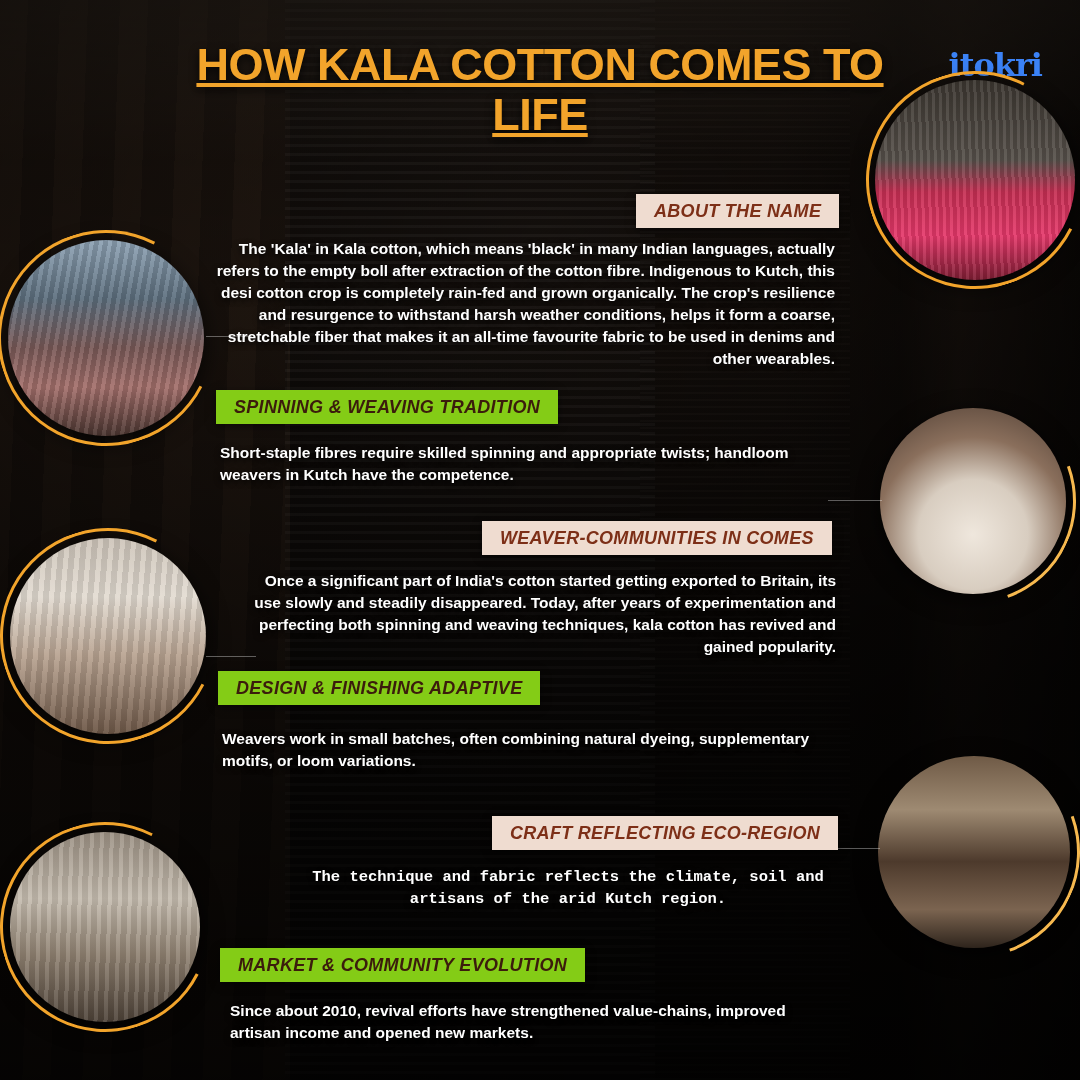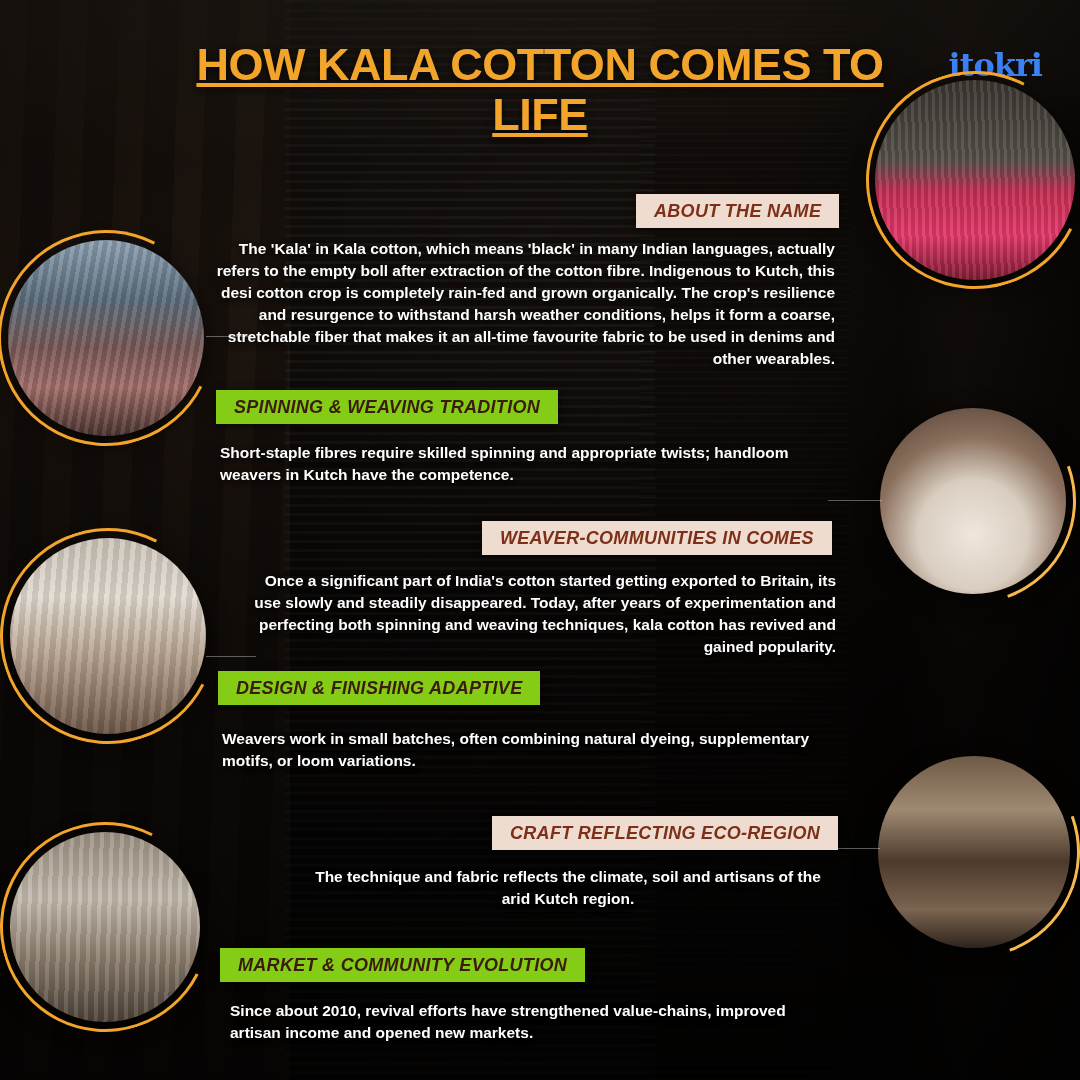--- a/index.html
+++ b/index.html
@@ -263,18 +263,18 @@
 <div class="para right" style="left:240px; top:570px; width:596px;">Once a significant part of India's cotton started getting exported to Britain, its use slowly and steadily disappeared. Today, after years of experimentation and perfecting both spinning and weaving techniques, kala cotton has revived and gained popularity.</div>
 
 <div class="banner gold" style="left:218px; top:671px;">
   <span>DESIGN &amp; FINISHING ADAPTIVE</span>
 </div>
 <div class="para left" style="left:222px; top:728px; width:600px;">Weavers work in small batches, often combining natural dyeing, supplementary motifs, or loom variations.</div>
 
 <div class="banner light" style="left:492px; top:816px;">
   <span>CRAFT REFLECTING ECO-REGION</span>
 </div>
-<div class="para center" style="left:300px; top:866px; width:536px;">The technique and fabric reflects the climate, soil and artisans of the arid Kutch region.</div>
+<div class="para center" style="left:300px; top:866px; width:536px;font-family:Liberation Mono, monospace;">The technique and fabric reflects the climate, soil and artisans of the arid Kutch region.</div>
 
 <div class="banner gold" style="left:220px; top:948px;">
   <span>MARKET &amp; COMMUNITY EVOLUTION</span>
 </div>
 <div class="para left" style="left:230px; top:1000px; width:600px;">Since about 2010, revival efforts have strengthened value-chains, improved artisan income and opened new markets.</div>
 
 </body></html>

